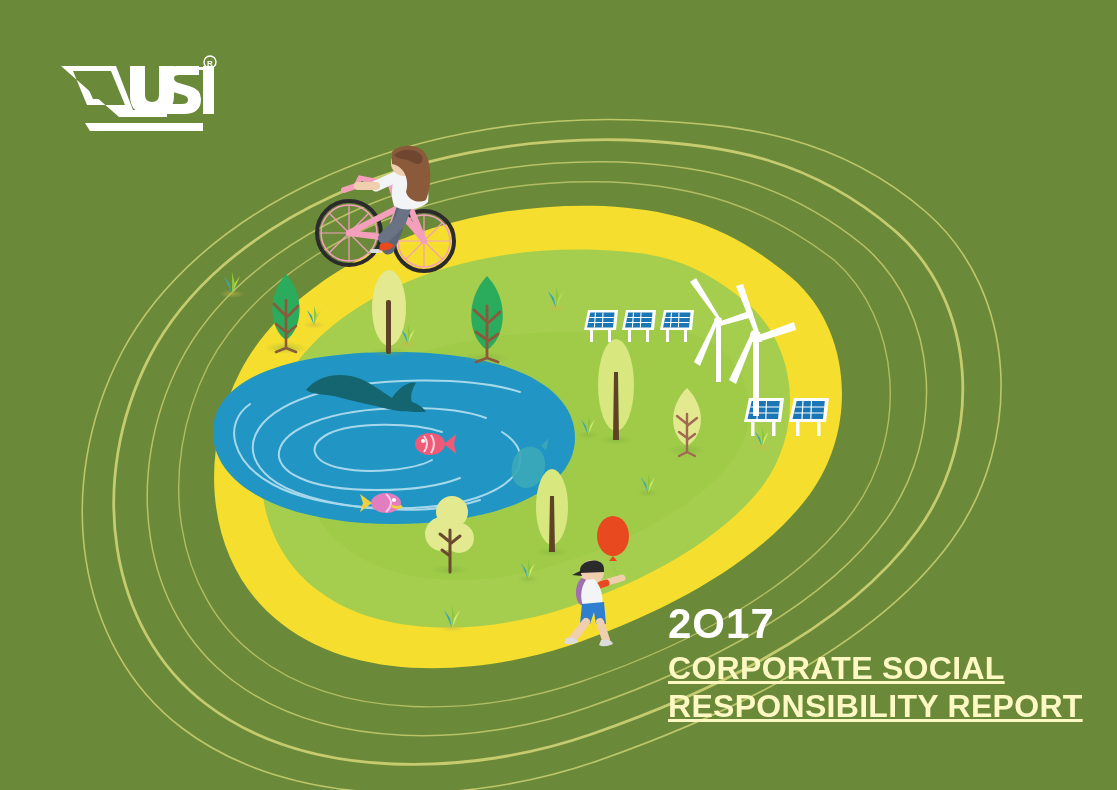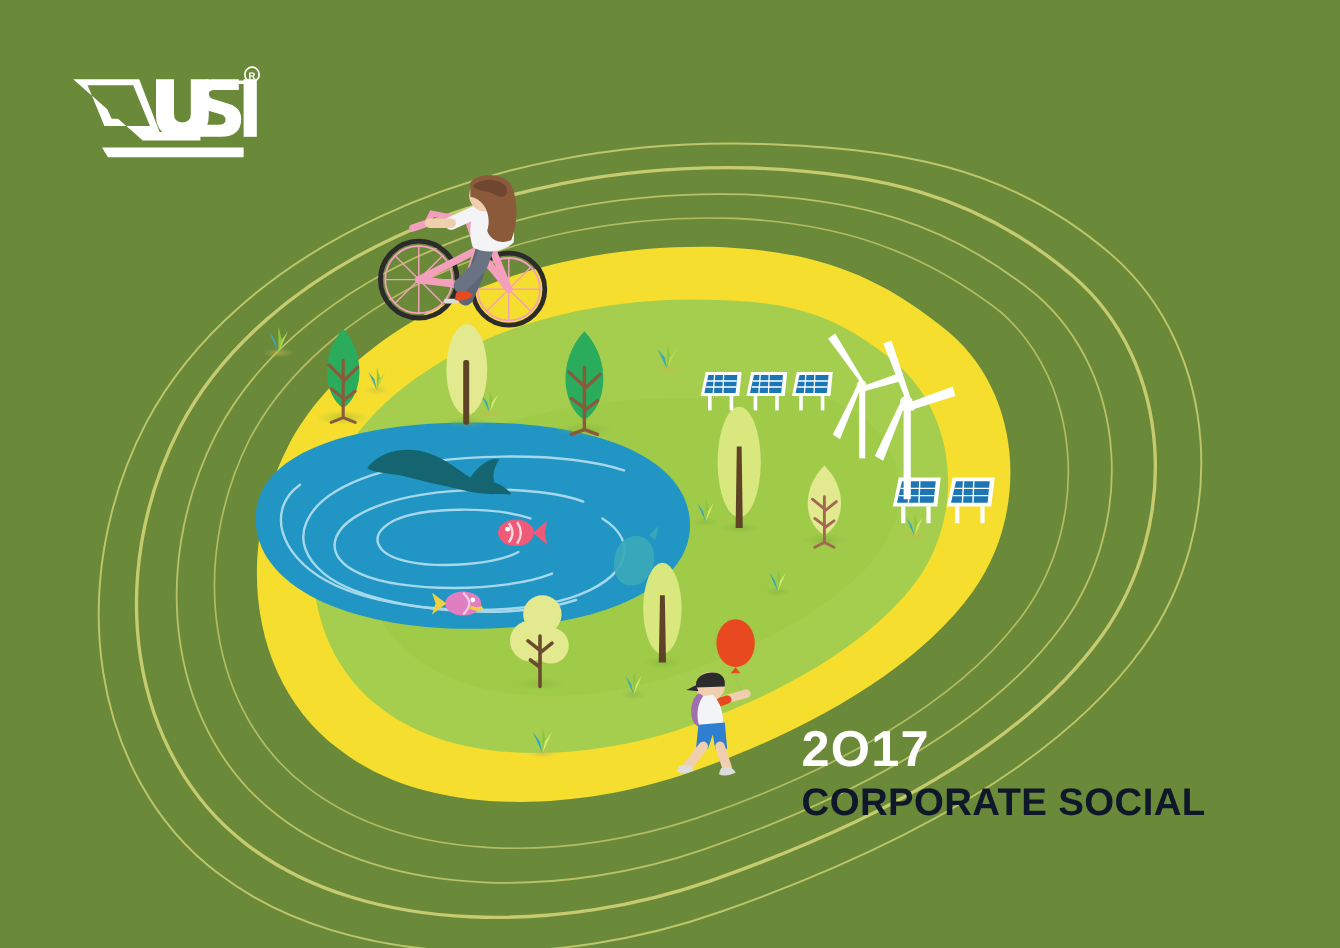--- a/index.html
+++ b/index.html
@@ -43,25 +43,26 @@
     letter-spacing: 1px;
     color: #ffffff;
     line-height: 1.0;
     margin: 0 0 5px 0;
     font-family: "Liberation Sans", sans-serif;
   }
   .title-line {
     font-size: 32px;
     font-weight: 700;
     letter-spacing: 0.3px;
-    color: #0f172a;
+    color: #fef9c3;
     line-height: 1.18;
     margin: 0;
     white-space: nowrap;
     font-family: "Liberation Sans", sans-serif;
+    text-decoration: underline;
   }
 </style>
 </head>
 <body>
 
 <div id="cover">
 
   <svg id="artboard" viewBox="0 0 1117 790" xmlns="http://www.w3.org/2000/svg">
     <defs>
       <radialGradient id="tuftShadow" cx="50%" cy="50%" r="50%">
@@ -392,15 +393,16 @@
 
     <g>
       <circle cx="153" cy="9" r="6" fill="none" stroke="#ffffff" stroke-width="1.4"></circle>
       <text x="153" y="12.5" text-anchor="middle" font-family="Liberation Sans, sans-serif" font-size="8" font-weight="700" fill="#ffffff">R</text>
     </g>
   </svg>
 
   <div id="title-block">
     <div id="year">2O17</div>
     <div class="title-line">CORPORATE SOCIAL</div>
+    <div class="title-line">RESPONSIBILITY REPORT</div>
   </div>
 
 </div>
 
 </body></html>

